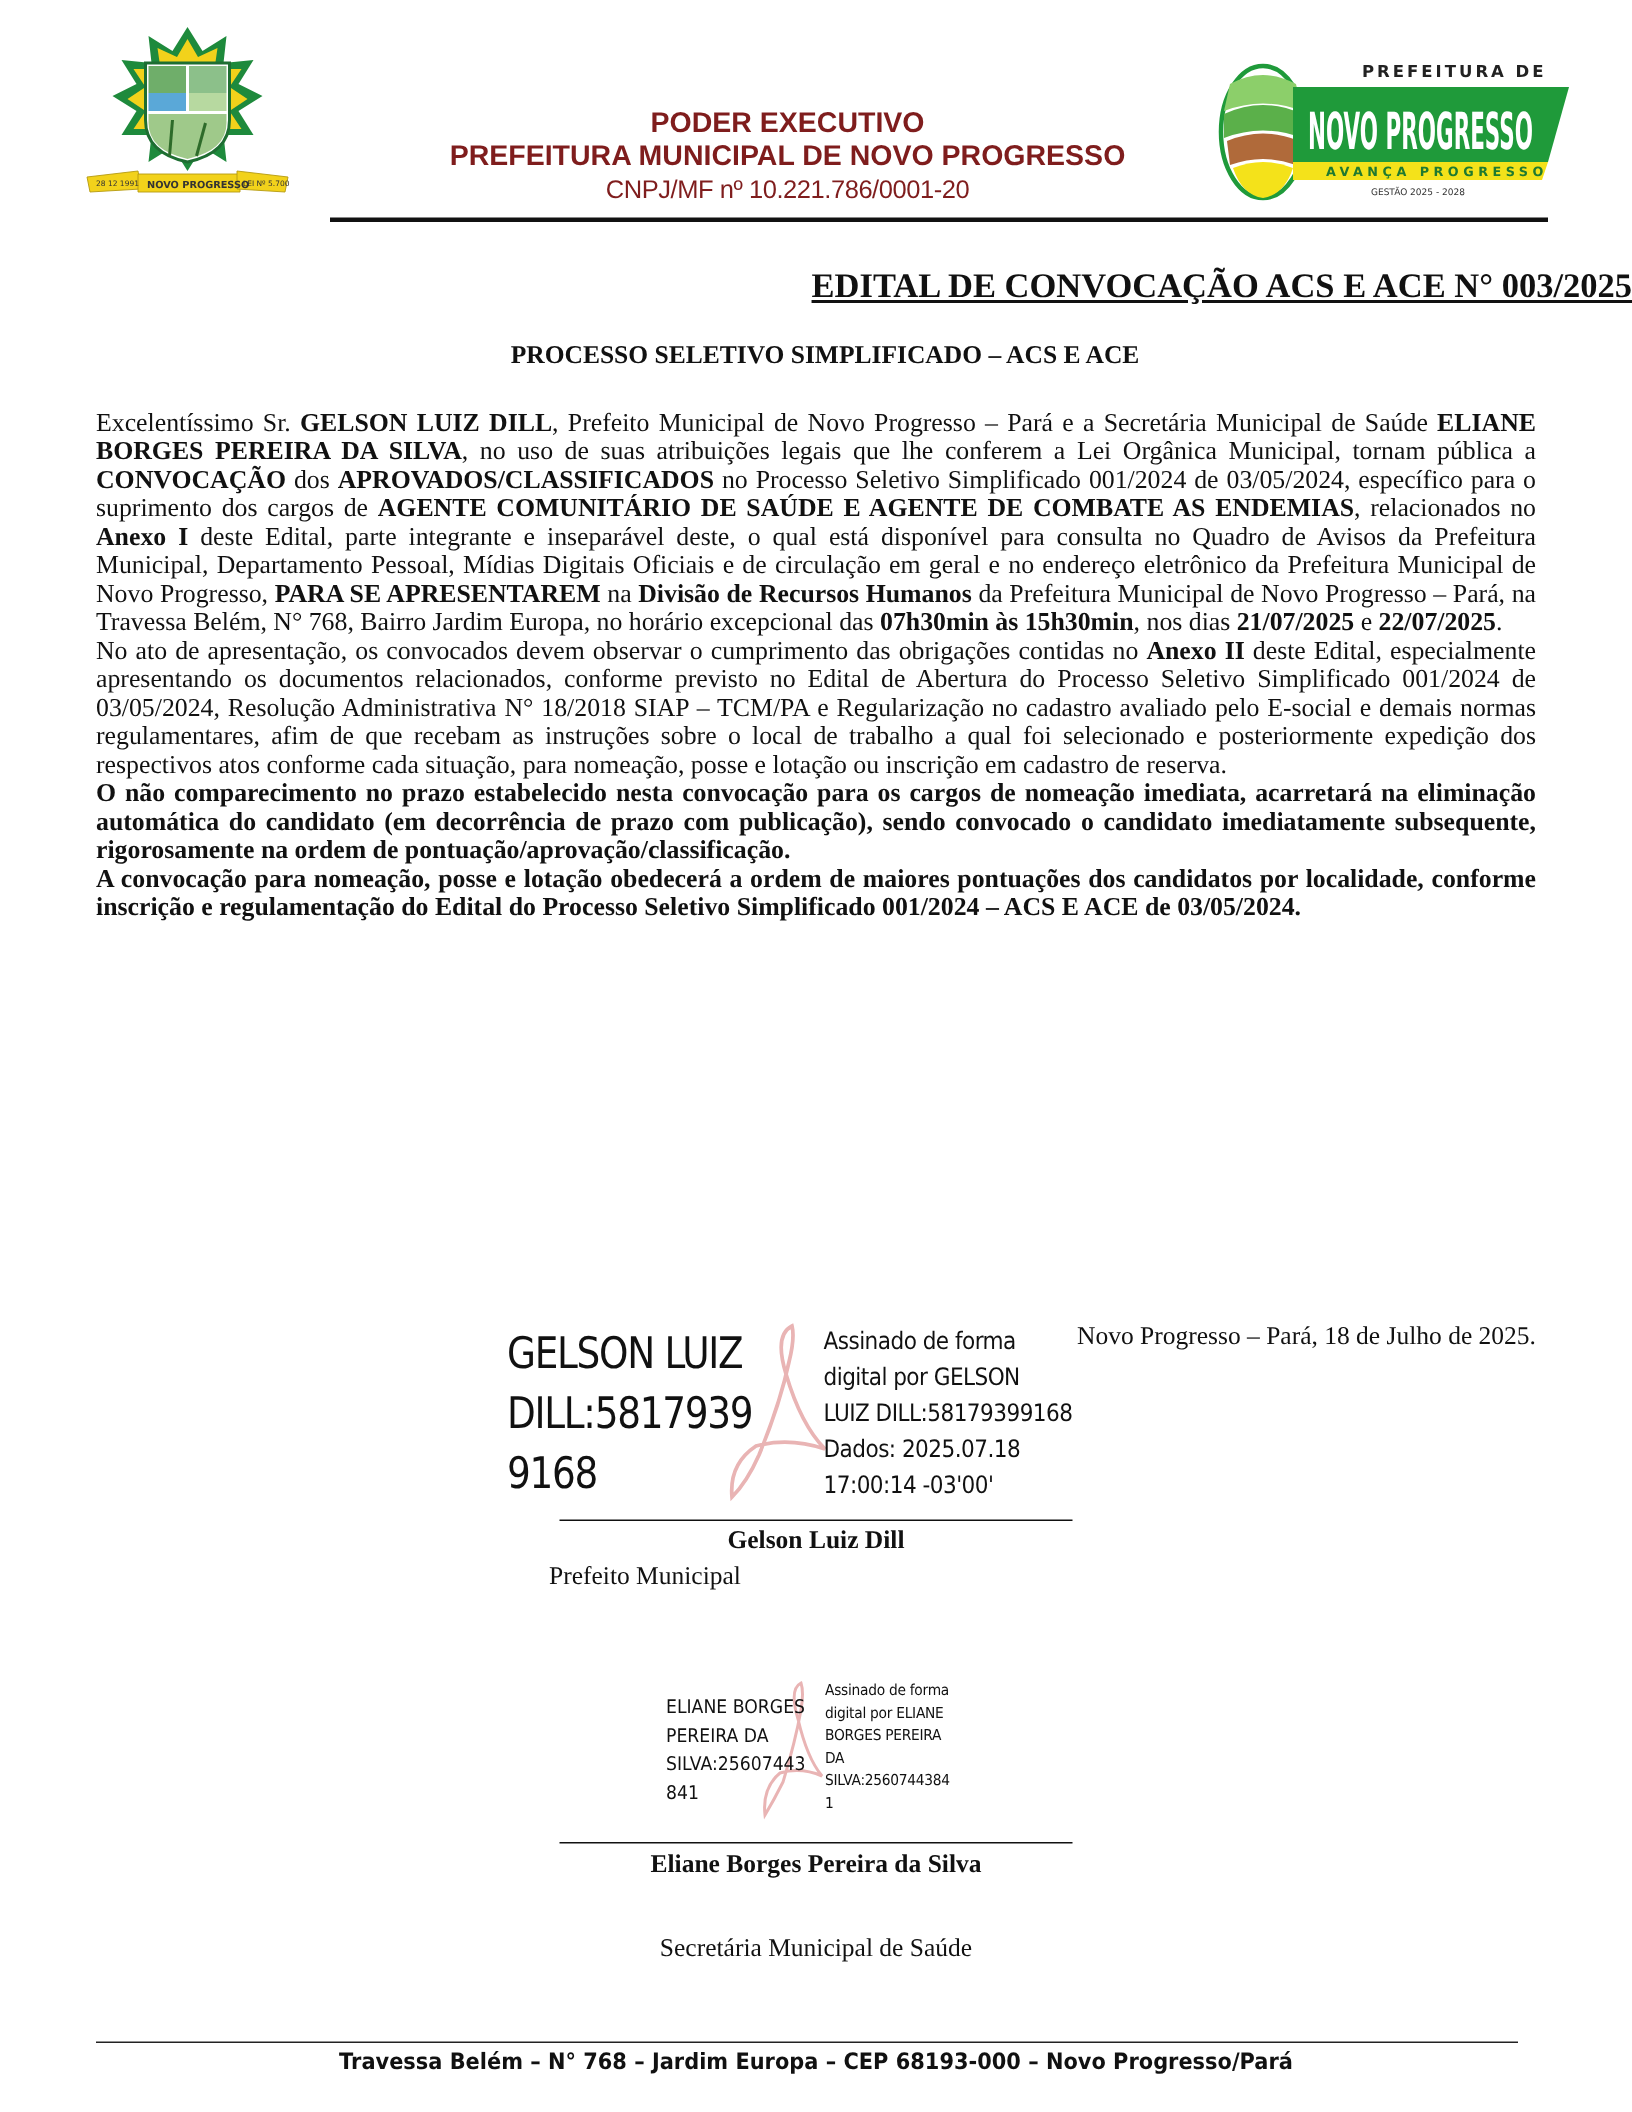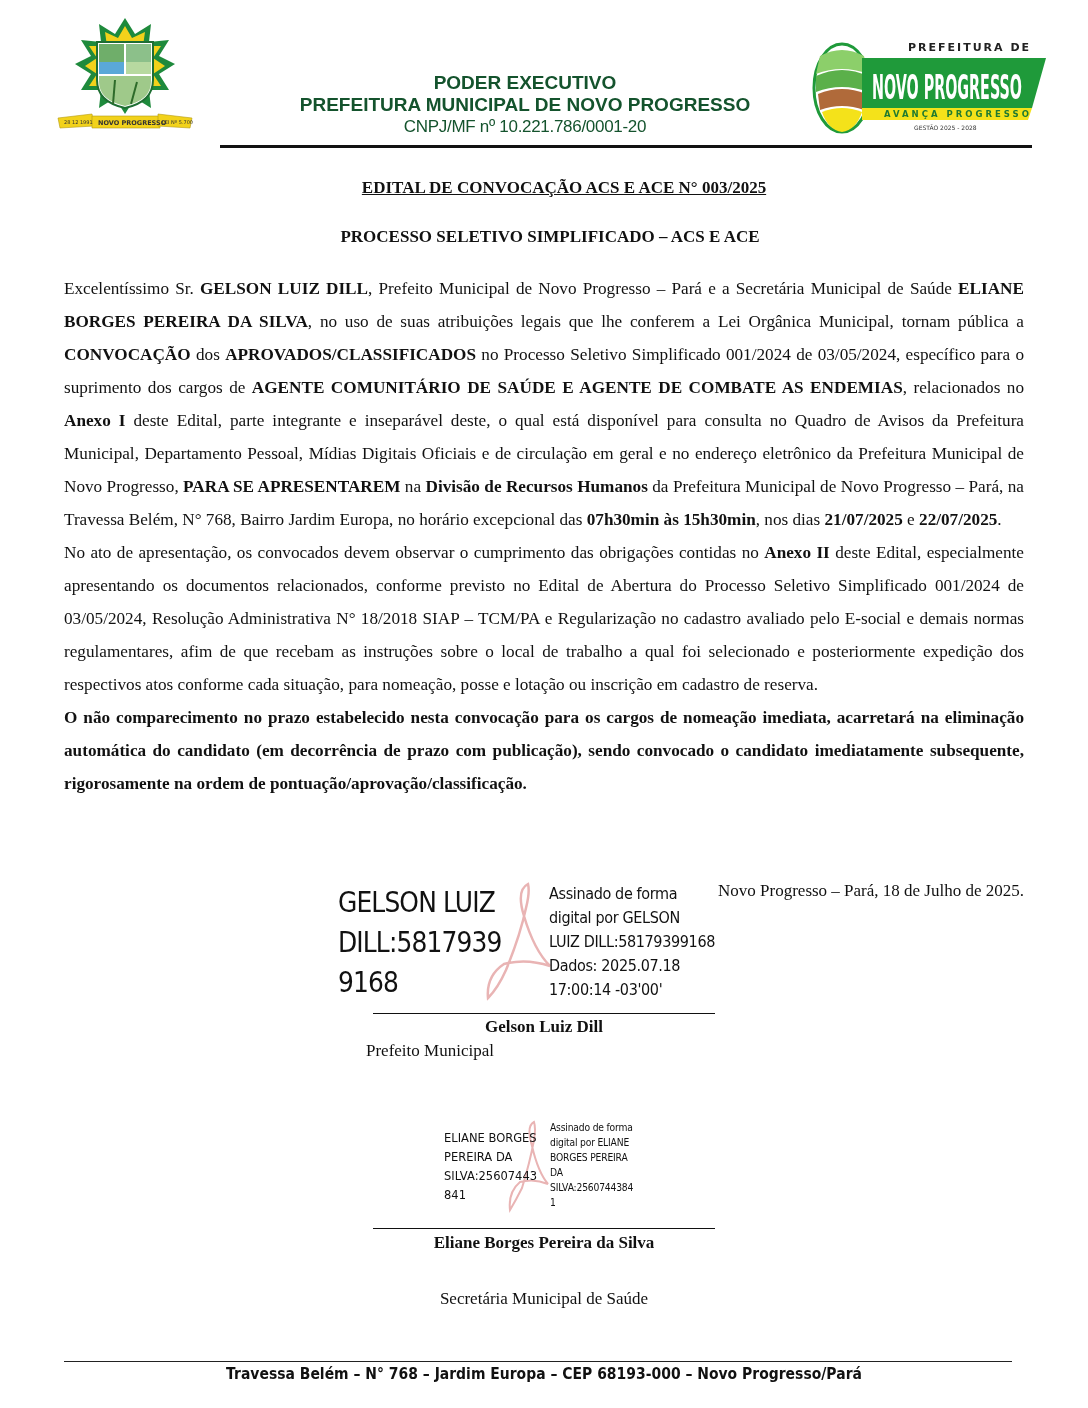--- a/index.html
+++ b/index.html
@@ -2,36 +2,36 @@
 <html><head>
 <meta charset="utf-8">
 <style>
   * { box-sizing: border-box; margin: 0; padding: 0; }
   html, body { width: 1088px; height: 1408px; background: #ffffff; overflow: hidden; }
   body { position: relative; font-family: "Liberation Serif", "DejaVu Serif", serif; color: #111; }
 
   
   .crest { position: absolute; left: 52px; top: 14px; width: 146px; height: 122px; }
   .header-center { position: absolute; left: 220px; top: 72px; width: 630px; text-align: center;
-    font-family: "Liberation Sans", "DejaVu Sans", sans-serif; color: #14532d; }
+    font-family: "Liberation Sans", "DejaVu Sans", sans-serif; color: #7f1d1d; }
   .header-center .l1 { font-size: 19px; font-weight: bold; line-height: 22px; position: relative; left: -10px; }
   .header-center .l2 { font-size: 19px; font-weight: bold; line-height: 22px; position: relative; left: -10px; }
   .header-center .l3 { font-size: 17px; line-height: 22px; position: relative; left: -10px; letter-spacing: -0.3px; }
   .header-rule { position: absolute; left: 220px; top: 145px; width: 812px; height: 3px; background: #111; }
   .brand-logo { position: absolute; left: 810px; top: 36px; width: 236px; height: 100px; }
 
   
-  .doc-title { position: absolute; left: 0; width: 1088px; top: 178px; text-align: center;
-    font-weight: bold; font-size: 17px; text-decoration: underline; padding-left: 40px; }
+  .doc-title { position: absolute; left: 0; width: 1088px; top: 178px; text-align: right;
+    font-weight: bold; font-size: 23px; text-decoration: underline; padding-left: 40px; }
   .doc-subtitle { position: absolute; left: 0; width: 1088px; top: 227px; text-align: center;
     font-weight: bold; font-size: 17px; padding-left: 12px; }
 
   
   .body-text { position: absolute; left: 64px; top: 272px; width: 960px; font-size: 17.2px;
-    line-height: 33px; text-align: justify; }
+    line-height: 19px; text-align: justify; }
   .body-text p { margin: 0; }
   .body-text b { font-weight: bold; }
 
   .place-date { position: absolute; right: 64px; top: 848px; font-size: 17px; margin-top: 33px; }
 
   
   .sig1 { position: absolute; left: 336px; top: 880px; width: 440px; height: 130px; }
   .sig1 .big { position: absolute; left: 2px; top: 2px; font-family: "DejaVu Sans", sans-serif;
     font-size: 29px; line-height: 40px; letter-spacing: -1px; color: #111; font-weight: normal; transform: scaleX(0.86); transform-origin: left top; }
   .sig1 .small { position: absolute; left: 213px; top: 2px; font-family: "DejaVu Sans", sans-serif;
@@ -107,20 +107,21 @@
 
 <div class="header-rule"></div>
 
 <div class="doc-title">EDITAL DE CONVOCAÇÃO ACS E ACE N° 003/2025</div>
 <div class="doc-subtitle">PROCESSO SELETIVO SIMPLIFICADO – ACS E ACE</div>
 
 <div class="body-text">
   <p id="p1"><span>Excelentíssimo Sr. </span><b>GELSON LUIZ DILL</b><span>, Prefeito Municipal de Novo Progresso – Pará e a Secretária Municipal de Saúde </span><b>ELIANE BORGES PEREIRA DA SILVA</b><span>, no uso de suas atribuições legais que lhe conferem a Lei Orgânica Municipal, tornam pública a </span><b>CONVOCAÇÃO</b><span> dos </span><b>APROVADOS/CLASSIFICADOS</b><span> no Processo Seletivo Simplificado 001/2024 de 03/05/2024, específico para o suprimento dos cargos de </span><b>AGENTE COMUNITÁRIO DE SAÚDE E AGENTE DE COMBATE AS ENDEMIAS</b><span>, relacionados no </span><b>Anexo I</b><span> deste Edital, parte integrante e inseparável deste, o qual está disponível para consulta no Quadro de Avisos da Prefeitura Municipal, Departamento Pessoal, Mídias Digitais Oficiais e de circulação em geral e no endereço eletrônico da Prefeitura Municipal de Novo Progresso, </span><b>PARA SE APRESENTAREM</b><span> na </span><b>Divisão de Recursos Humanos</b><span> da Prefeitura Municipal de Novo Progresso – Pará, na Travessa Belém, N° 768, Bairro Jardim Europa, no horário excepcional das </span><b>07h30min às 15h30min</b><span>, nos dias </span><b>21/07/2025</b><span> e </span><b>22/07/2025</b><span>.</span></p>
   <p id="p2"><span>No ato de apresentação, os convocados devem observar o cumprimento das obrigações contidas no </span><b>Anexo II</b><span> deste Edital, especialmente apresentando os documentos relacionados, conforme previsto no Edital de Abertura do Processo Seletivo Simplificado 001/2024 de 03/05/2024, Resolução Administrativa N° 18/2018 SIAP – TCM/PA e Regularização no cadastro avaliado pelo E-social e demais normas regulamentares, afim de que recebam as instruções sobre o local de trabalho a qual foi selecionado e posteriormente expedição dos respectivos atos conforme cada situação, para nomeação, posse e lotação ou inscrição em cadastro de reserva.</span></p>
   <p><b>O não comparecimento no prazo estabelecido nesta convocação para os cargos de nomeação imediata, acarretará na eliminação automática do candidato (em decorrência de prazo com publicação), sendo convocado o candidato imediatamente subsequente, rigorosamente na ordem de pontuação/aprovação/classificação.</b></p>
+  <p><b>A convocação para nomeação, posse e lotação obedecerá a ordem de maiores pontuações dos candidatos por localidade, conforme inscrição e regulamentação do Edital do Processo Seletivo Simplificado 001/2024 – ACS E ACE de 03/05/2024.</b></p>
 </div>
 
 <div class="place-date">Novo Progresso – Pará, 18 de Julho de 2025.</div>
 
 <div class="sig1">
   <svg class="mark" viewBox="0 0 80 125">
     <path d="M52,4 Q40,10 48,36 Q58,70 74,86 Q50,78 28,84 Q10,96 12,118 Q22,108 30,90 Q44,56 50,28 Q54,12 52,4 Z" fill="none" stroke="#e9b4b4" stroke-width="2.5"></path>
   </svg>
   <div class="big">
     <div>GELSON LUIZ</div>

